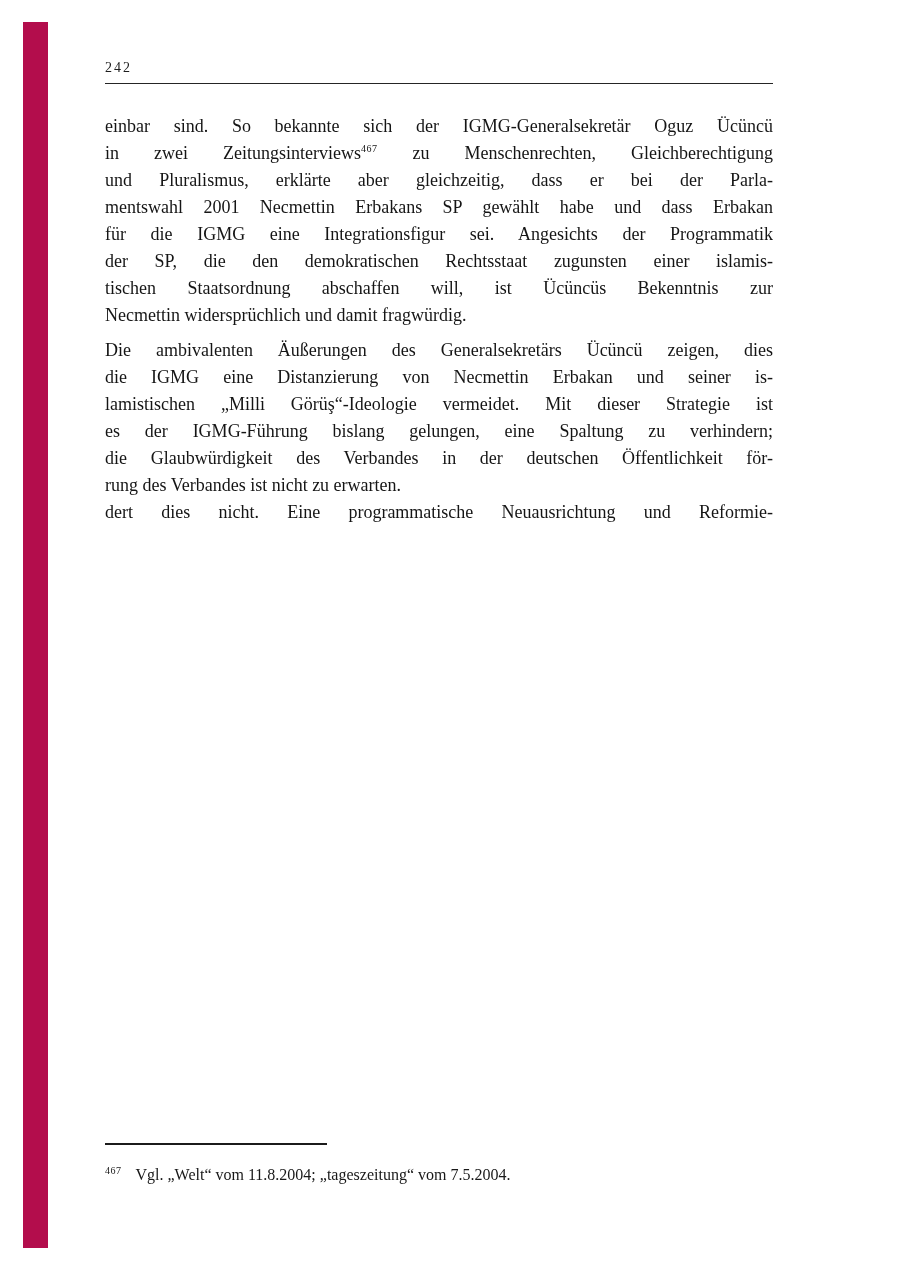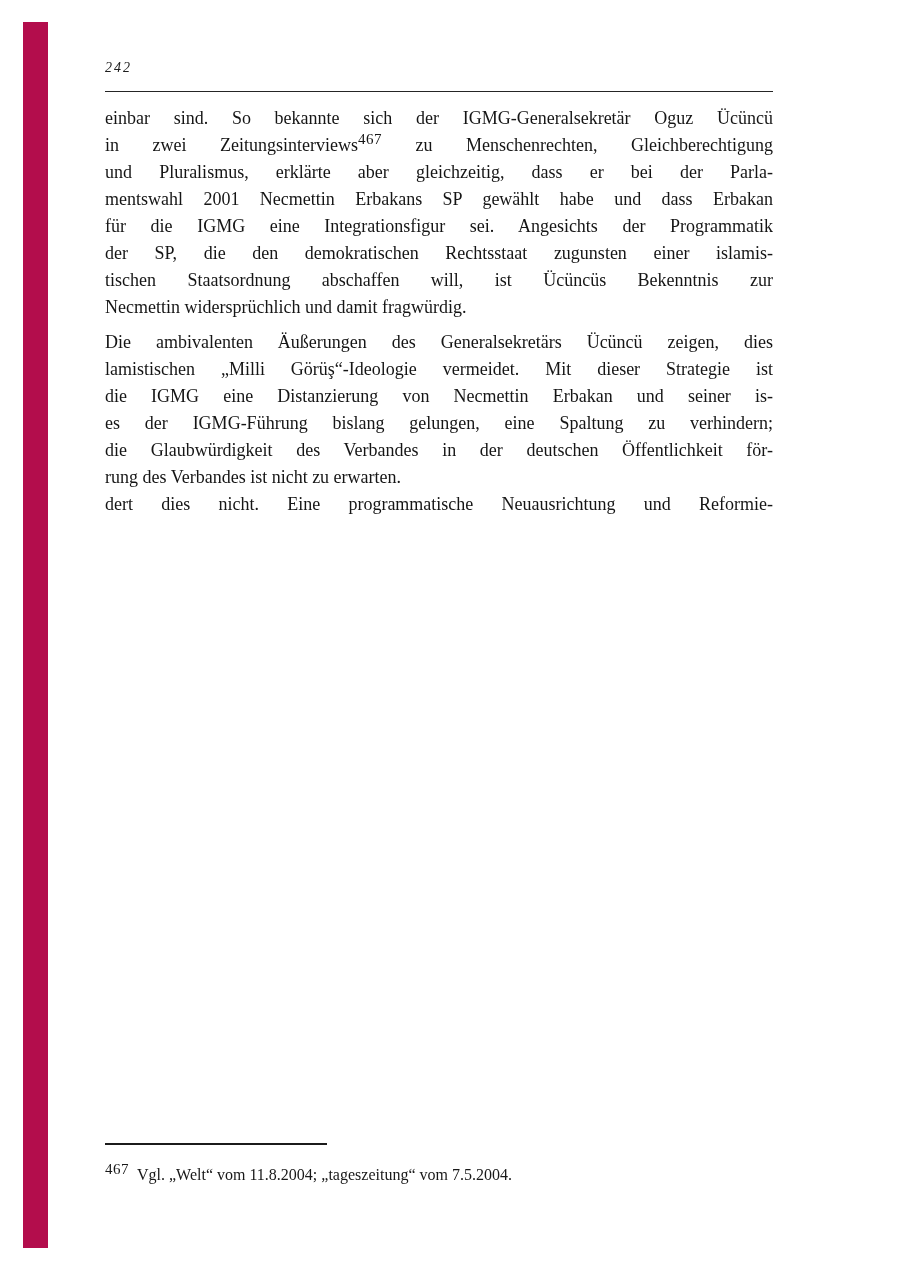--- a/index.html
+++ b/index.html
@@ -27,54 +27,53 @@
   .page-header {
     position: absolute;
     left: 105px;
     top: 61px;
     width: 668px;
     display: flex;
     justify-content: space-between;
     align-items: baseline;
     font-size: 14px;
     line-height: 14px;
-    padding-bottom: 16px;
+    padding-bottom: 8px;
     border-bottom: 1.5px solid #252525;
     color: #1d1d1d;
-    font-style: italic;
   }
   .page-number {
     letter-spacing: 2px;
   }
   .running-title {
     letter-spacing: 1.7px;
   }
   .body-text {
     position: absolute;
     left: 105px;
     top: 105px;
     width: 668px;
     font-size: 18px;
     line-height: 27px;
   }
   .paragraph {
-    margin: 0 0 8px 0;
+    margin: 8px 0 8px 0;
   }
   .line {
     text-align: justify;
     text-align-last: justify;
     height: 27px;
     overflow: hidden;
     white-space: normal;
   }
   .line.line-last {
     text-align-last: left;
   }
   .line sup, .footnote-number {
-    font-size: 15px;
+    font-size: 10px;
     line-height: 0;
     vertical-align: baseline;
     position: relative;
     top: -7px;
     letter-spacing: 0.5px;
   }
   .footnote-area {
     position: absolute;
     left: 105px;
     top: 1143px;
@@ -88,21 +87,21 @@
   .footnote {
     margin-top: 20px;
     font-size: 16px;
     line-height: 20px;
     color: #181818;
   }
   .footnote-number {
     top: -6px;
   }
   .footnote-text {
-    margin-left: 8px;
+    margin-left: 14px;
   }
 </style>
 </head>
 <body>
 
 <div class="page">
 
   <div class="accent-bar" style="background: rgb(179, 13, 76);"></div>
 
   <header class="page-header">
@@ -115,22 +114,22 @@
         <div class="line">in zwei Zeitungsinterviews<sup>467</sup> zu Menschenrechten, Gleichberechtigung</div>
         <div class="line">und Pluralismus, erklärte aber gleichzeitig, dass er bei der Parla-</div>
         <div class="line">mentswahl 2001 Necmettin Erbakans SP gewählt habe und dass Erbakan</div>
         <div class="line">für die IGMG eine Integrationsfigur sei. Angesichts der Programmatik</div>
         <div class="line">der SP, die den demokratischen Rechtsstaat zugunsten einer islamis-</div>
         <div class="line">tischen Staatsordnung abschaffen will, ist Ücüncüs Bekenntnis zur</div>
         <div class="line line-last">Necmettin widersprüchlich und damit fragwürdig.</div>
       </div>
     <div class="paragraph">
         <div class="line">Die ambivalenten Äußerungen des Generalsekretärs Ücüncü zeigen, dies</div>
+        <div class="line">die IGMG eine Distanzierung von Necmettin Erbakan und seiner is-</div>
         <div class="line">lamistischen „Milli Görüş“-Ideologie vermeidet. Mit dieser Strategie ist</div>
-        <div class="line">die IGMG eine Distanzierung von Necmettin Erbakan und seiner is-</div>
         <div class="line">es der IGMG-Führung bislang gelungen, eine Spaltung zu verhindern;</div>
         <div class="line">die Glaubwürdigkeit des Verbandes in der deutschen Öffentlichkeit för-</div>
         <div class="line line-last">rung des Verbandes ist nicht zu erwarten.</div>
         <div class="line">dert dies nicht. Eine programmatische Neuausrichtung und Reformie-</div>
       </div>
   </main>
 
   <footer class="footnote-area">
     <div class="footnote-rule"></div>
     <div class="footnote">

